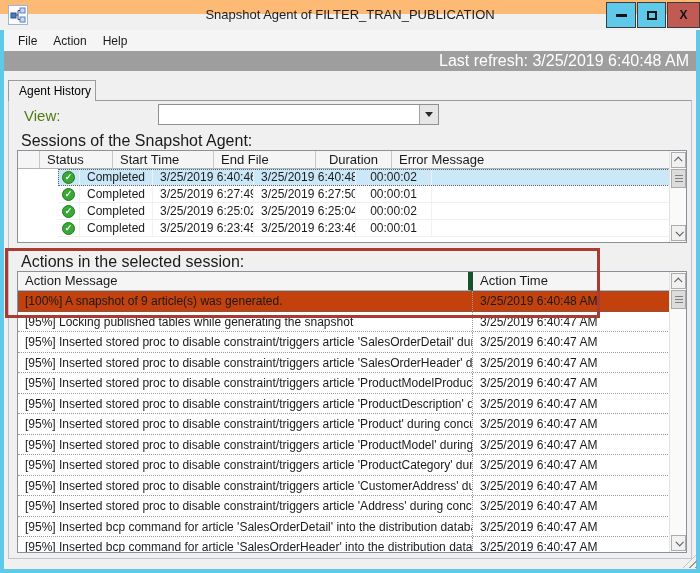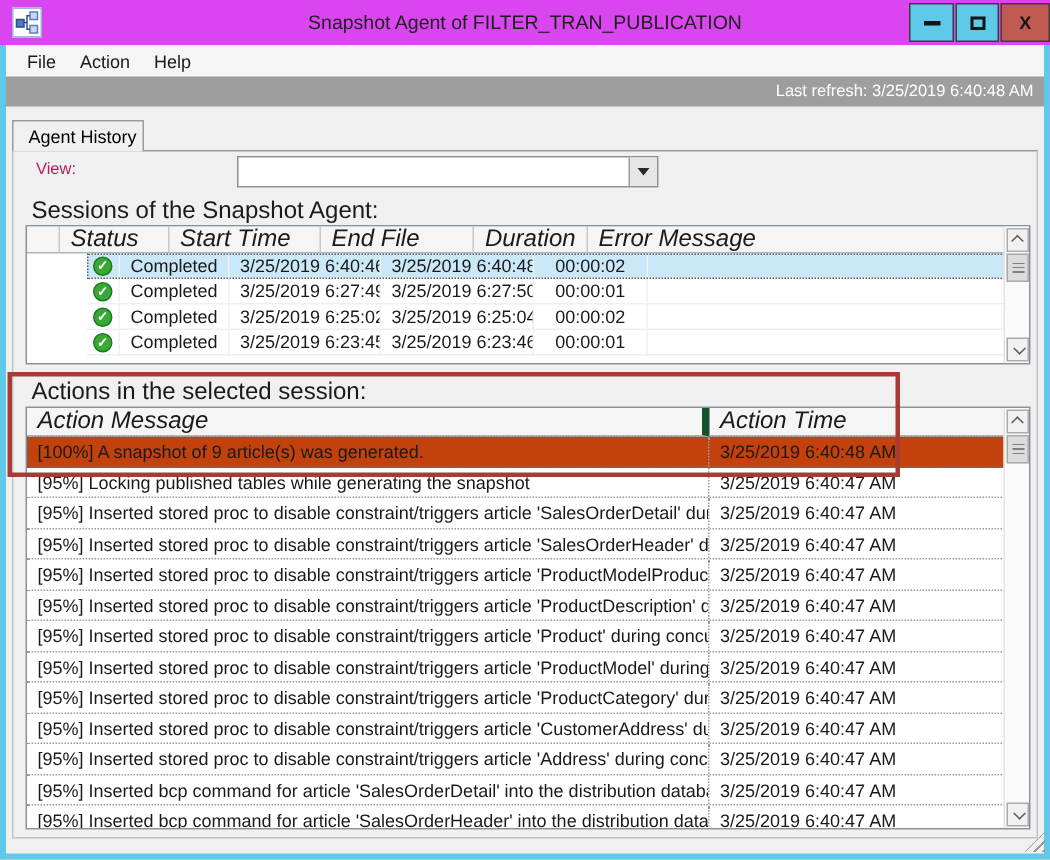--- a/index.html
+++ b/index.html
@@ -1,59 +1,59 @@
 <!DOCTYPE html>
 <html><head>
 <meta charset="utf-8">
 <style>
   * { box-sizing: border-box; margin: 0; padding: 0; }
   body { font-family: "Liberation Sans", sans-serif; background:#888; }
   .window { position:relative; width:700px; height:573px; background:#F0F0F0; overflow:hidden; }
 
   
-  .titlebar { position:absolute; left:0; top:0; width:700px; height:30px; background:#d946ef; }
+  .titlebar { position:absolute; left:0; top:0; width:700px; height:14px; background:#fdba74; }
   .frame-strip { position:absolute; background:#5EC9E9; z-index:60; }
   .f-left  { left:0; top:30px; width:4px;  height:543px; }
   .f-right { left:696px; top:30px; width:4px; height:543px; }
   .f-bottom{ left:0; top:569px; width:700px; height:4px; }
 
   .app-icon { position:absolute; left:8px; top:5px; width:20px; height:20px; background:#FDFDFD; border:1px solid #9DB6D8; display:flex; align-items:center; justify-content:center; }
   .title { position:absolute; left:0; right:0; top:0; height:30px; line-height:30px; text-align:center; font-size:13px; color:#1E1E1E; }
 
   .winbtn { position:absolute; top:2px; height:26px; border:1px solid #3C3C3C; background:#5EC9E9; display:flex; align-items:center; justify-content:center; cursor:default; }
   .winbtn.min { left:606px; width:30px; }
   .winbtn.max { left:637px; width:29px; }
   .winbtn.close { left:667px; width:33px; background:#C05A52; }
   .glyph-min { width:11px; height:3px; background:#141414; }
   .glyph-max { width:10px; height:9px; border:2px solid #141414; background:transparent; }
   .glyph-close { font-size:12px; font-weight:bold; color:#141414; }
 
   .menubar { position:absolute; left:4px; top:30px; width:692px; height:21px; background:#F5F5F5; display:flex; align-items:center; padding-left:6px; }
   .menu-item { font-size:12px; color:#1A1A1A; padding:2px 8px; }
 
-  .refreshbar { position:absolute; left:4px; top:51px; width:692px; height:20px; background:#9E9E9E; color:#FFFFFF; font-size:11px; line-height:20px; text-align:right; padding-right:7px; }
+  .refreshbar { position:absolute; left:4px; top:51px; width:692px; height:20px; background:#9E9E9E; color:#FFFFFF; font-size:16px; line-height:20px; text-align:right; padding-right:7px; }
 
   
   .tab { position:absolute; left:8px; top:80px; width:88px; height:21px; background:#F0F0F0; border:1px solid #9B9B9B; border-bottom:none; z-index:3; font-size:12px; line-height:20px; padding-left:10px; }
   .panel { position:absolute; left:8px; top:100px; width:684px; height:459px; border:1px solid #BFC4C8; border-top:1px solid #9B9B9B; background:#F0F0F0; z-index:1; }
 
-  .view-label { position:absolute; left:24px; top:107px; font-size:11px; color:#be185d; z-index:4; }
+  .view-label { position:absolute; left:24px; top:107px; font-size:15px; color:#4d7c0f; z-index:4; }
   .combo { position:absolute; left:158px; top:104px; width:281px; height:21px; background:#FFFFFF; border:1px solid #8C9097; z-index:4; }
   .combo-text { position:absolute; left:5px; top:0; right:22px; font-size:12px; line-height:19px; color:#1A1A1A; white-space:nowrap; overflow:hidden; }
   .combo-btn { position:absolute; right:0; top:0; width:19px; height:19px; background:#E6E6E6; border-left:1px solid #A3A3A3; display:flex; align-items:center; justify-content:center; }
   .tri-down { width:0; height:0; border-left:4px solid transparent; border-right:4px solid transparent; border-top:5px solid #2A2A2A; }
 
   .section-label { position:absolute; font-size:16px; color:#1A1A1A; z-index:4; }
   .lbl-sessions { left:21px; top:132px; }
   .lbl-actions  { left:21px; top:253px; z-index:55; }
 
   
   .lv { position:absolute; left:17px; width:670px; background:#FFFFFF; border:1px solid #8A9199; overflow:hidden; z-index:4; }
   .lv-header { display:flex; background:#F5F5F5; }
-  .hc { font-size:16px; color:#1A1A1A; padding-left:7px; border-right:1px solid #C8C8C8; border-bottom:1px solid #B3B3B3; white-space:nowrap; overflow:hidden;font-style:italic; }
+  .hc { font-size:13px; color:#1A1A1A; padding-left:7px; border-right:1px solid #C8C8C8; border-bottom:1px solid #B3B3B3; white-space:nowrap; overflow:hidden; }
   .cell { font-size:12px; color:#1A1A1A; padding-left:7px; white-space:nowrap; overflow:hidden; }
 
   
   .sess { top:150px; height:93px; }
   .sess .lv-header { height:18px; }
   .sess .hc { line-height:17px; }
   .srow { display:flex; height:17px; border-bottom:1px solid #EFEFEF;margin-left:40px; }
   .srow .cell { line-height:16px; border-right:1px solid #F1F1F1; }
   .srow.selected { background:#CBE8F9; outline:1px dotted #58646E; outline-offset:-1px; }
   .c-icon   { width:22px; display:flex; align-items:center; justify-content:center; padding-left:0; }

